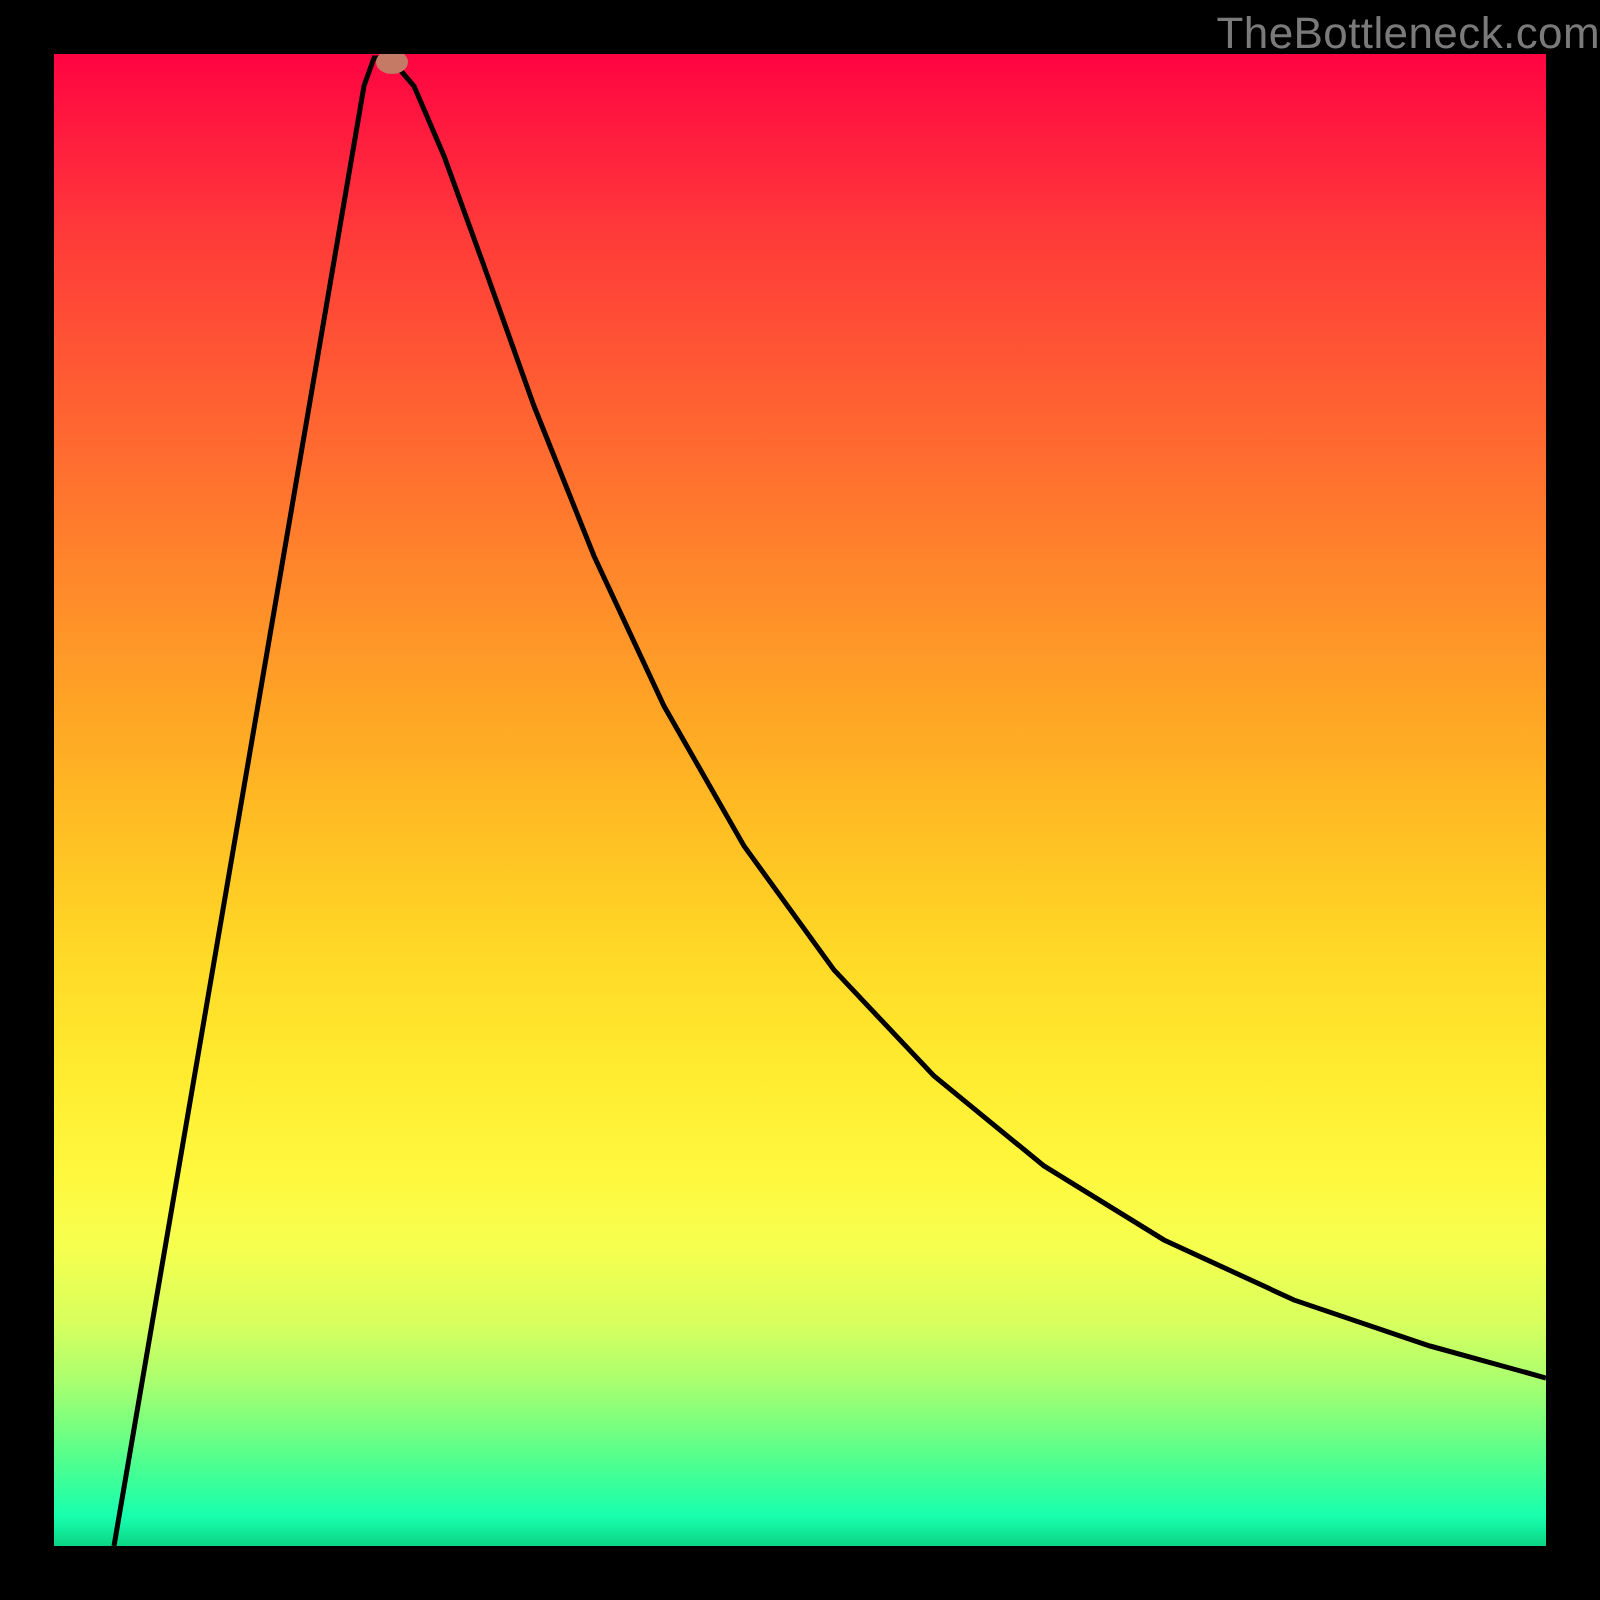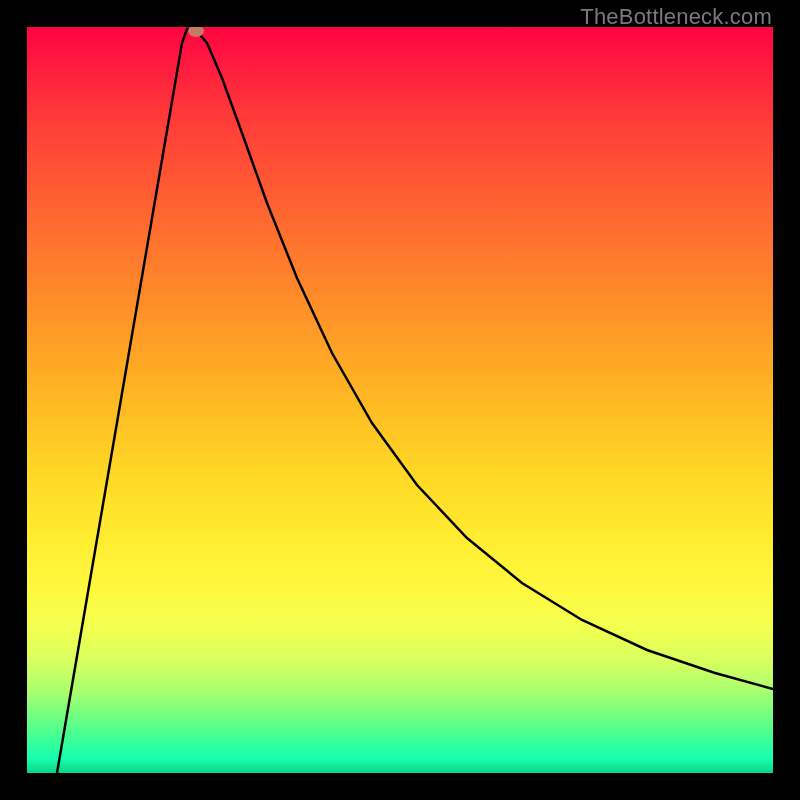--- a/index.html
+++ b/index.html
@@ -6,21 +6,21 @@
   html, body { width: 800px; height: 800px; overflow: hidden; background: #000; }
   .frame {
     position: relative;
     width: 800px;
     height: 800px;
     background: #000;
   }
   .watermark {
     position: absolute;
     top: 4px;
-    right: 28px;
+    right: 0;
     font-family: Arial, Helvetica, sans-serif;
     font-size: 22px;
     color: #7a7a7a;
     letter-spacing: 0.2px;
     z-index: 10;
   }
   .plot-area {
     position: absolute;
     left: 27px;
     top: 27px;

